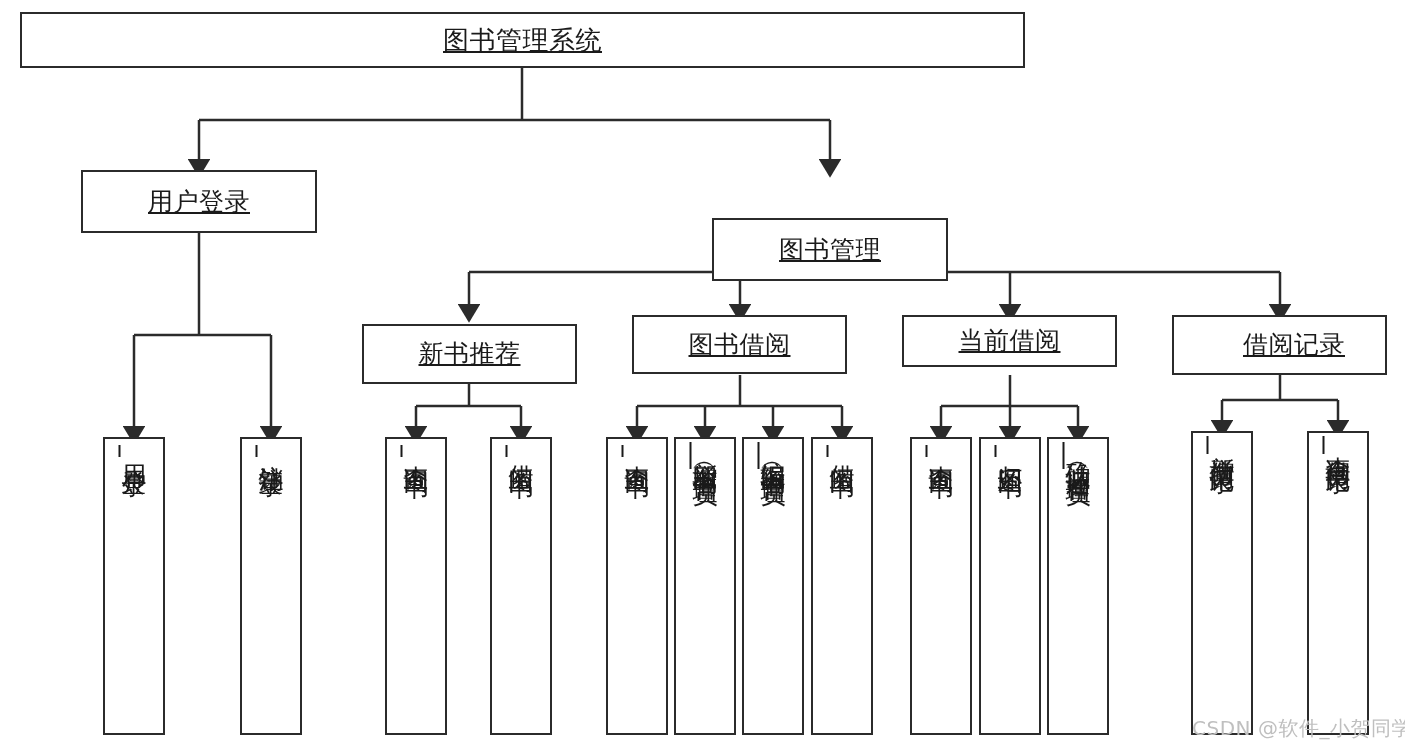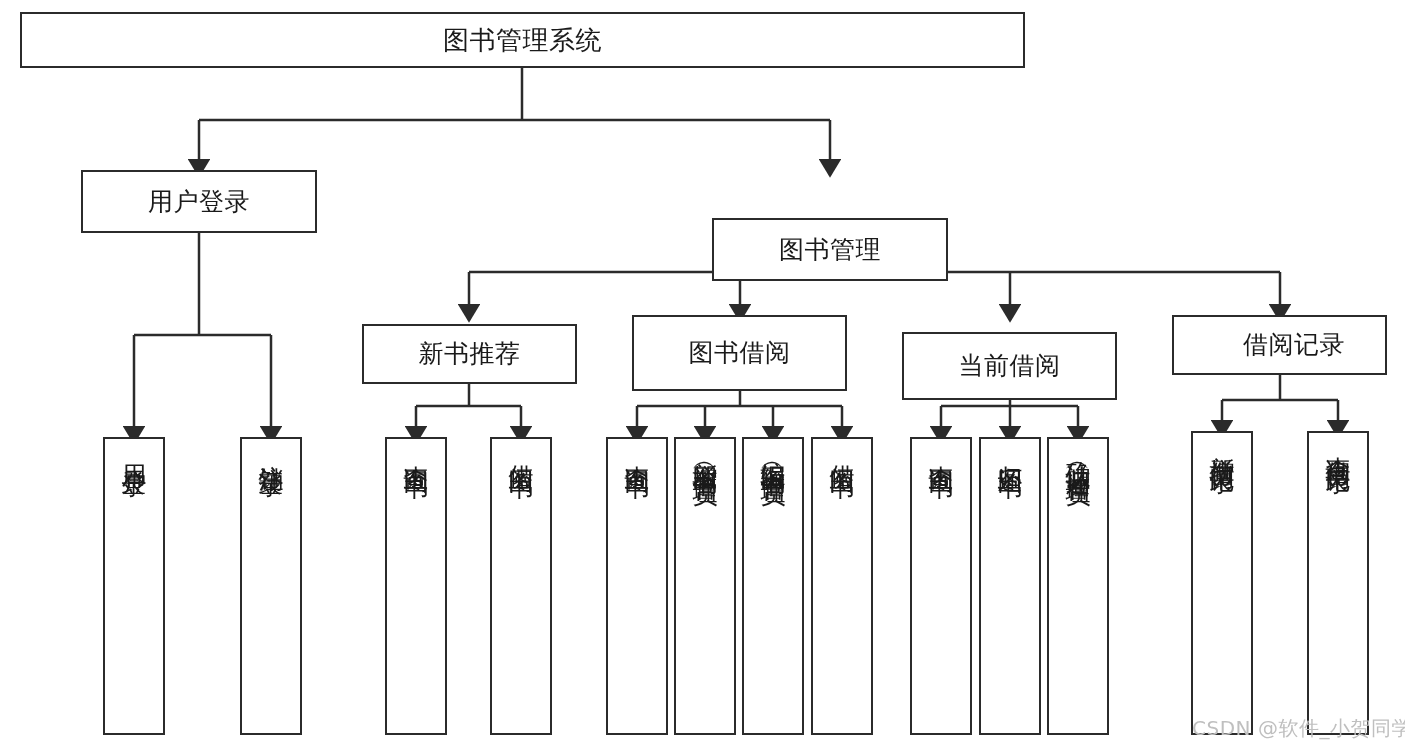--- a/index.html
+++ b/index.html
@@ -28,20 +28,21 @@
   .node {
     position: absolute;
     box-sizing: border-box;
     background: #ffffff;
     border: 2.5px solid #2b2b2b;
     display: flex;
     align-items: center;
     justify-content: center;
     color: #1a1a1a;
     z-index: 3;
+    text-decoration: underline;
   }
   .node .label {
     display: block;
     text-align: center;
     line-height: 1.18;
     letter-spacing: 0.5px;
   }
   
   .node.h .label {
     font-size: 25px;
@@ -138,24 +139,24 @@
   <div class="node h" style="left:81px; top:170px; width:236px; height:63px;">
     <span class="label">用户登录</span>
   </div>
   <div class="node h" style="left:712px; top:170px; width:236px; height:63px;margin-top:48px;">
     <span class="label">图书管理</span>
   </div>
 
   <div class="node h" style="left:362px; top:324px; width:215px; height:60px;">
     <span class="label">新书推荐</span>
   </div>
-  <div class="node h" style="left:632px; top:315px; width:215px; height:76px;">
+  <div class="node h" style="left:632px; top:315px; width:215px; height:59px;">
     <span class="label">图书借阅</span>
   </div>
-  <div class="node h" style="left:902px; top:332px; width:215px; height:68px;">
+  <div class="node h" style="left:902px; top:315px; width:215px; height:52px;">
     <span class="label">当前借阅</span>
   </div>
   <div class="node h" style="left:1172px; top:315px; width:215px; height:60px;padding-left:29px;">
     <span class="label">借阅记录</span>
   </div>
 
   <div class="node v" style="left:103px; top:437px; width:62px; height:298px;">
     <span class="label">用户登录</span>
   </div>
   <div class="node v" style="left:240px; top:437px; width:62px; height:298px;">

